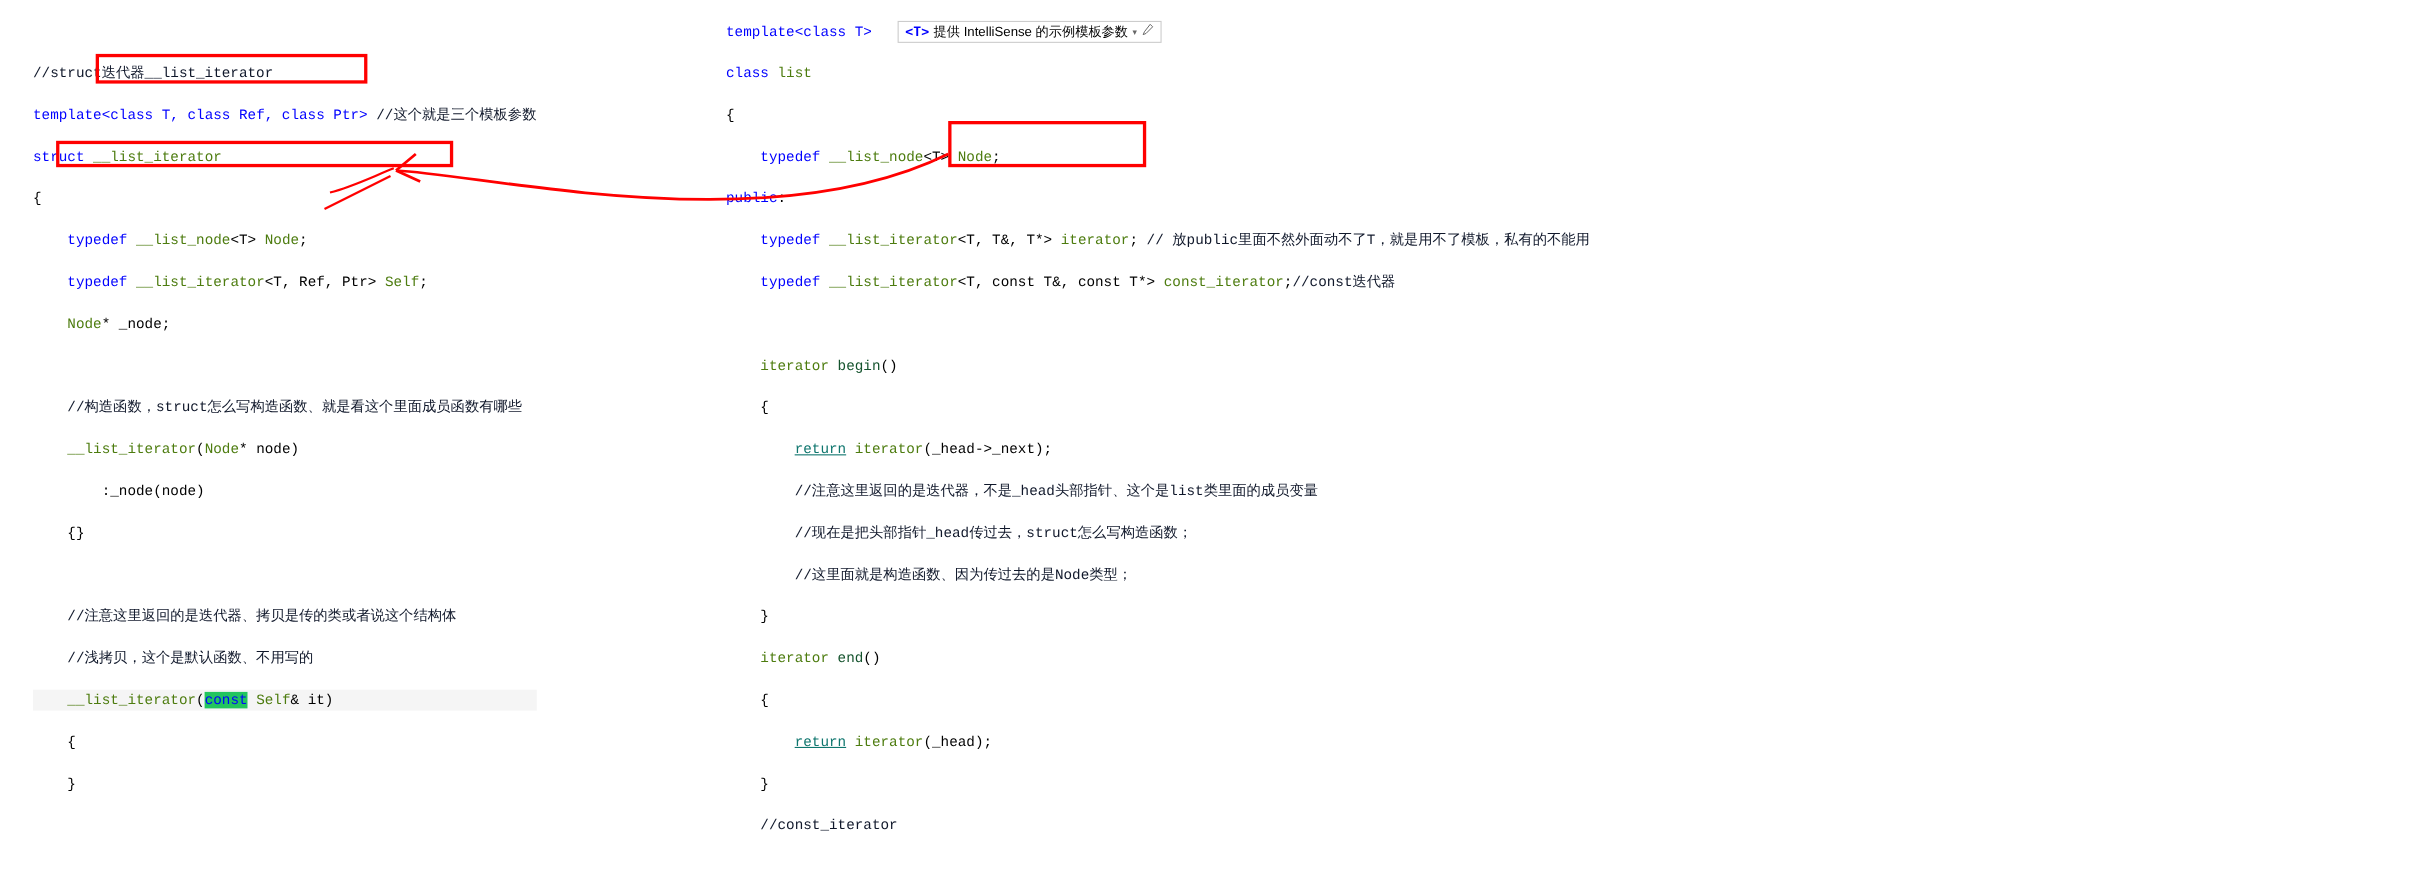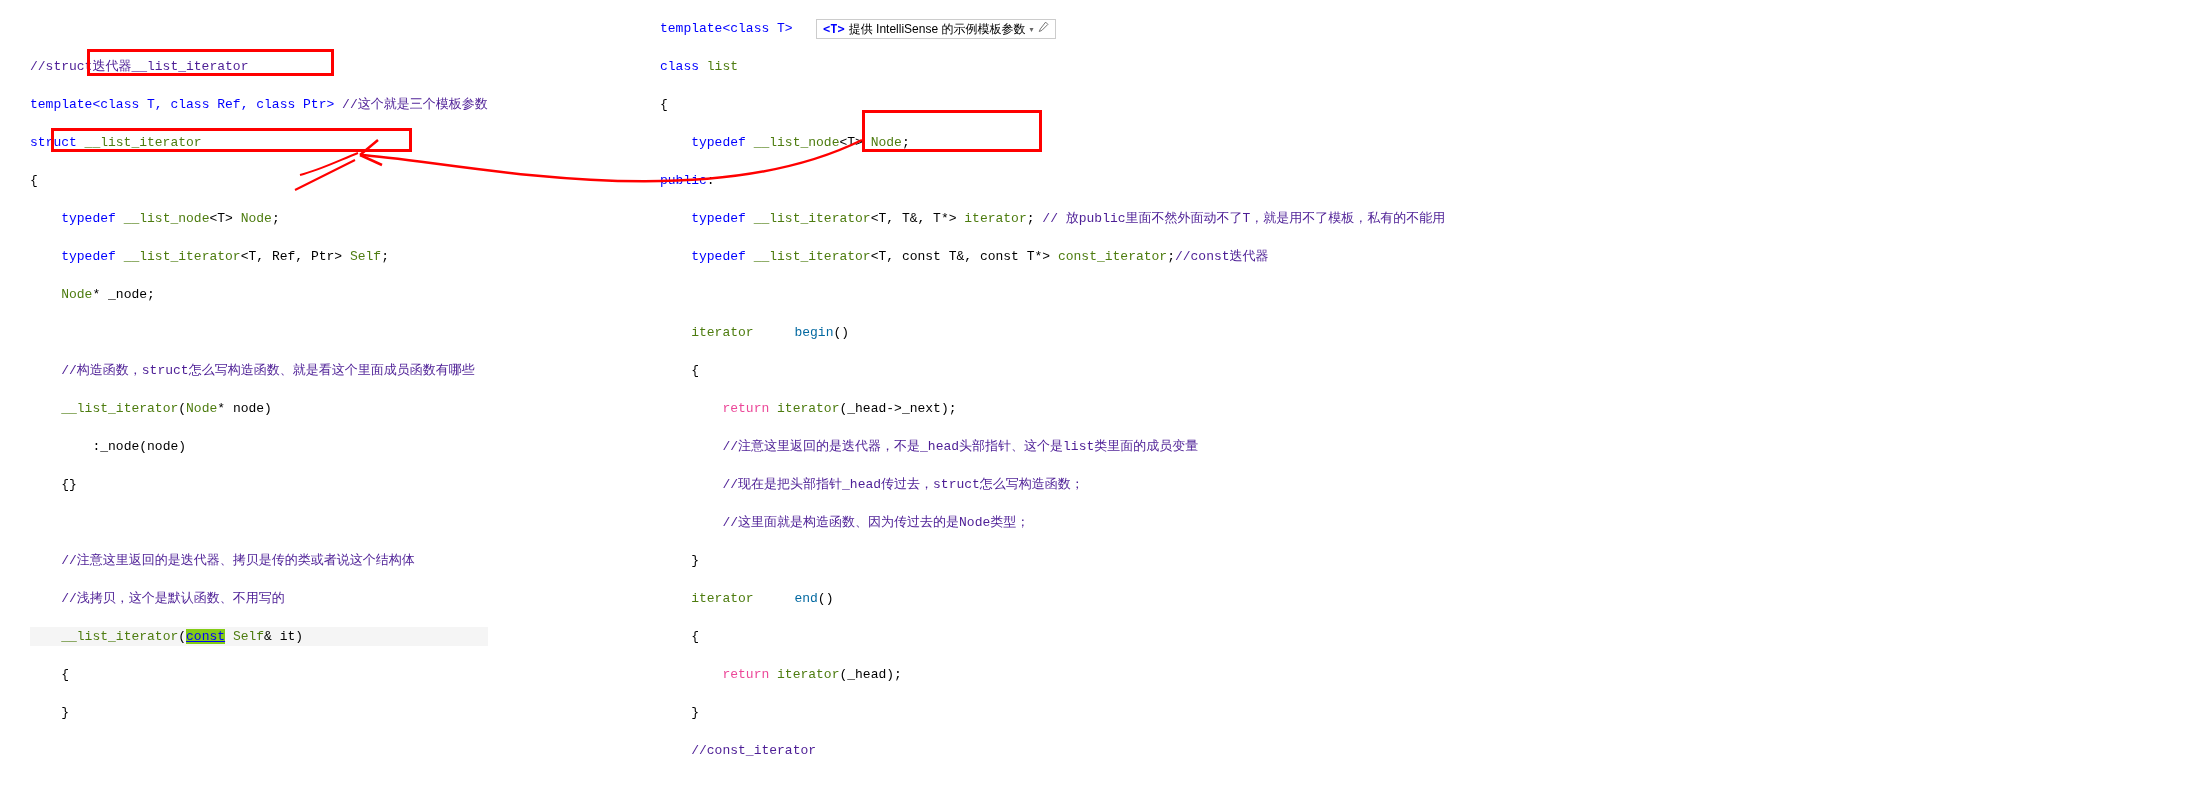--- a/index.html
+++ b/index.html
@@ -14,25 +14,25 @@
     width: 2208px;
     height: 800px;
     overflow: hidden;
   }
   .pane { position: absolute; top: 0; }
   .pane-left { left: 30px; }
   .pane-right { left: 660px; }
   .line { display: block; height: 19px; }
   .hl-line { background: #f5f5f5; }
   .kw   { color: #0000ff; }      
-  .kw2  { color: #ec4899; }      
-  .grn  { color: #4c1d95; }      
+  .kw2  { color: #0f766e; text-decoration: underline; }      
+  .grn  { color: #0f172a; }      
   .type { color: #4d7c0f; }      
-  .func { color: #0369a1; margin-left: 33px; }
-  .const-hl { background: #84cc16; text-decoration: underline; }
+  .func { color: #14532d; }
+  .const-hl { background: #22c55e; }
   .template-hint {
     display: inline-flex;
     align-items: center;
     background: #ffffff;
     border: 1px solid #cccccc;
     padding: 0 6px;
     font-family: 'Segoe UI', sans-serif;
     font-size: 12px;
     height: 20px;
     vertical-align: middle;

